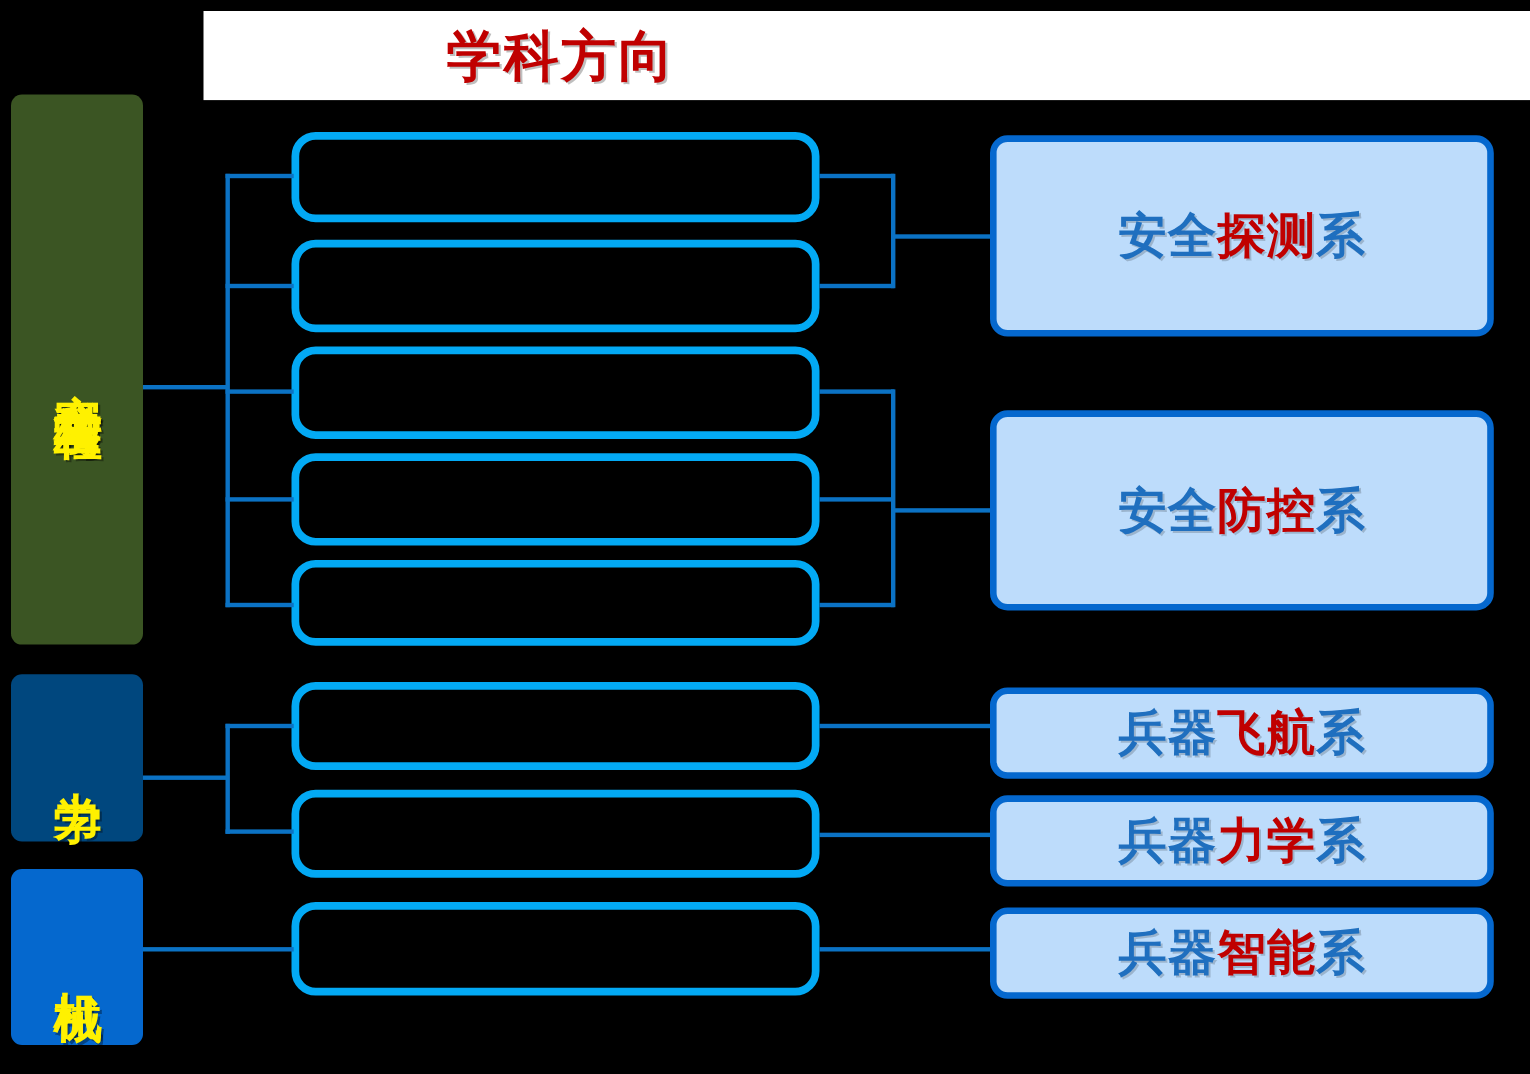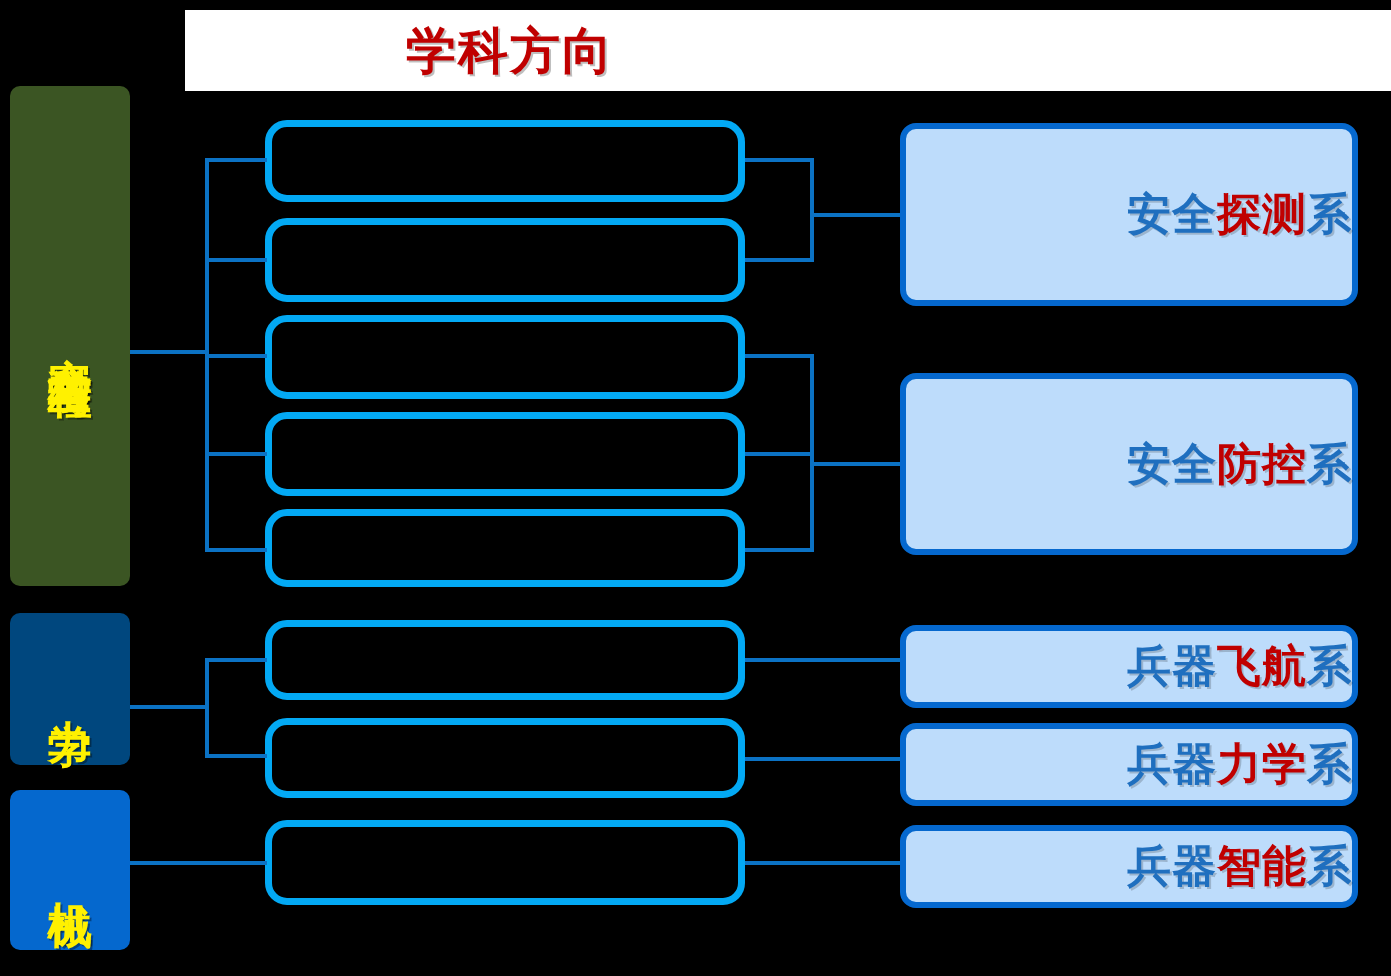--- a/index.html
+++ b/index.html
@@ -61,21 +61,21 @@
   .dir-7{top:718px;height:80px;}
   .dir-8{top:820px;height:85px;}
 
   
   .dept{
     position:absolute;left:900px;width:458px;
     background:#BDDCFB;
     border:6px solid #0568CE;
     border-radius:16px;
     box-sizing:border-box;
-    display:flex;align-items:center;justify-content:flex-end;
+    display:flex;align-items:center;justify-content:center;
     font-weight:bold;font-size:44px;letter-spacing:1px;
     white-space:nowrap;
     text-shadow:2px 2px 0 rgba(0,0,0,0.18);
   }
   .dept-1{top:123px;height:183px;}
   .dept-2{top:373px;height:182px;}
   .dept-3{top:625px;height:83px;}
   .dept-4{top:723px;height:83px;}
   .dept-5{top:825px;height:83px;}
   .seg-blue{color:#1F6FBF;}

